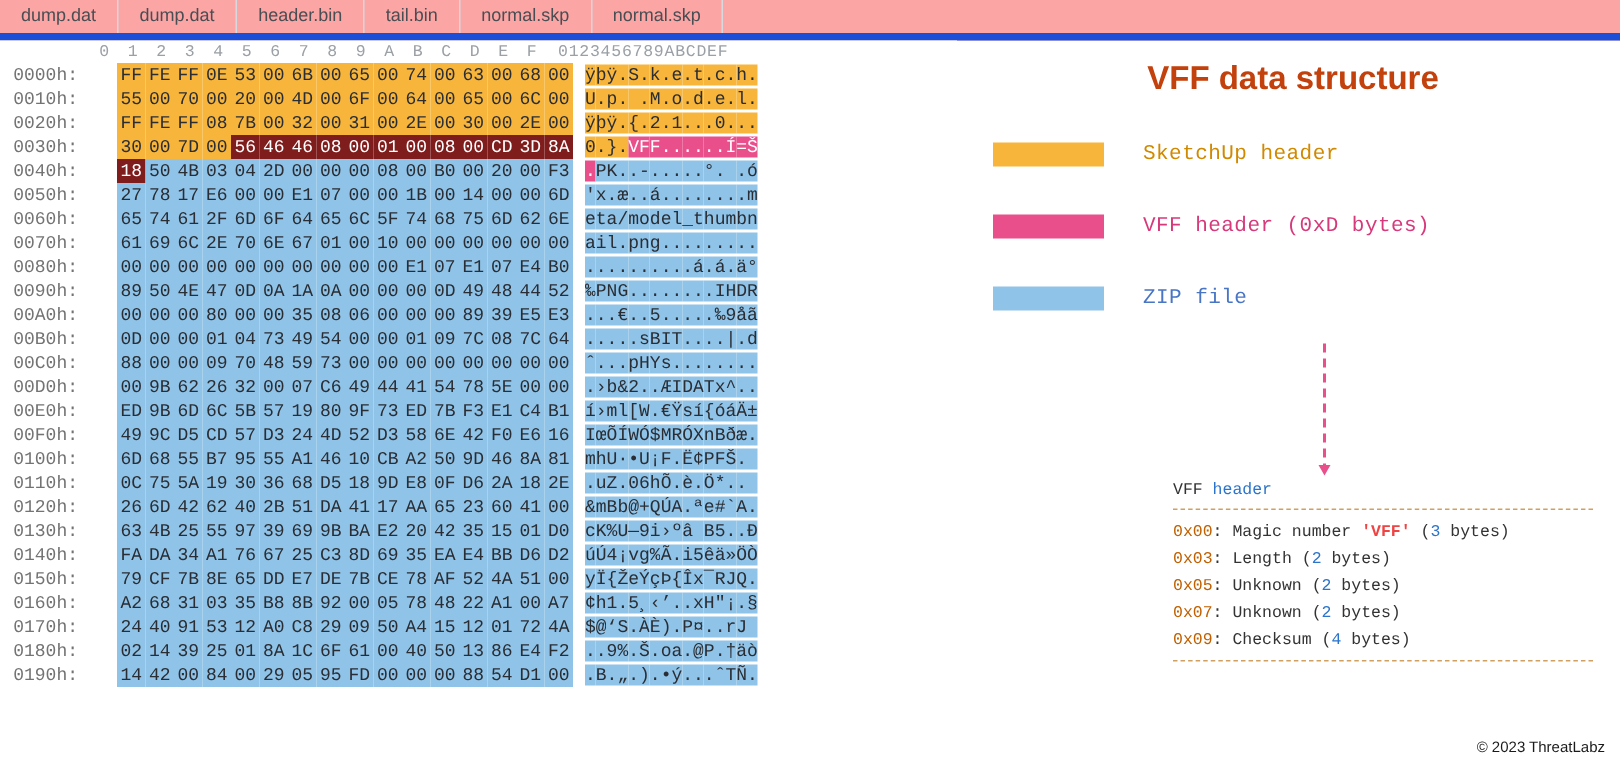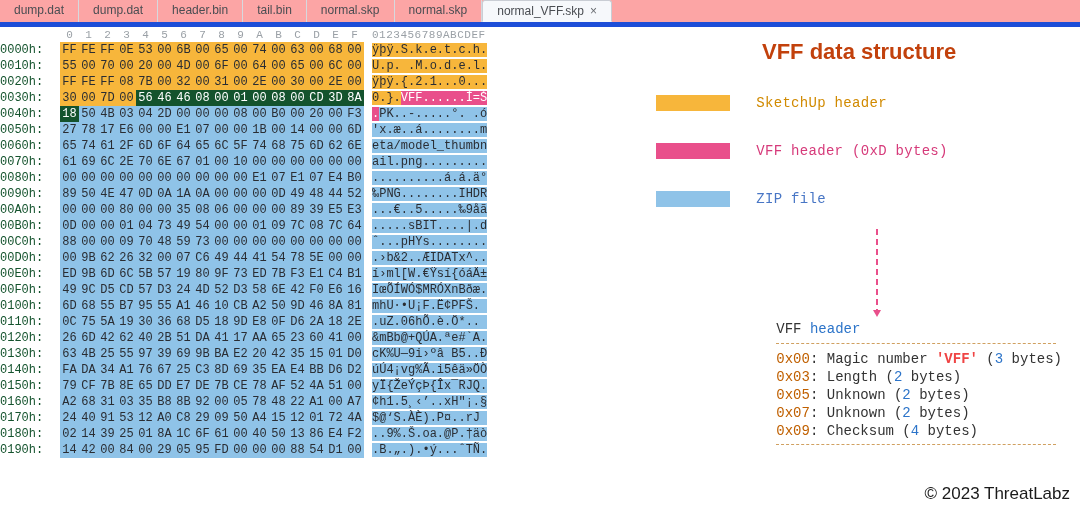--- a/index.html
+++ b/index.html
@@ -64,38 +64,38 @@
   .hex-header .byte-cols span { width: 19px; text-align: center; }
   .hex-header .ascii-header { margin-left: 8px; letter-spacing: 0.5px; }
   .hex-rows { display: flex; flex-direction: column; }
   .hex-row {
     display: flex;
     line-height: 16px;
     height: 16px;
   }
   .offset {
     width: 52px;
-    text-align: left;
-    padding-right: 8px;
-    color: #14532d;
+    text-align: right;
+    padding-right: 26px;
+    color: #737373;
   }
   .bytes { display: flex; }
   .byte {
     width: 19px;
     text-align: center;
     color: #2a2d33;
   }
   .ascii {
     margin-left: 8px;
     white-space: pre;
     color: #2a2d33;
   }
   
   .hl-sketchup { background: #f7b63b; }
-  .hl-vff      { background: #14532d; color: #fff; }
+  .hl-vff      { background: #7f1d1d; color: #fff; }
   .hl-zip      { background: #8fc3e8; }
   .ascii span.hl-sketchup { background: #f7b63b; }
   .ascii span.hl-vff      { background: #e94f8b; color: #fff; }
   .ascii span.hl-zip      { background: #8fc3e8; }
 
   .right-pane {
     flex: 1;
     padding: 12px 18px 0 24px;
     font-family: "Consolas","Menlo","Courier New",monospace;
     font-size: 14px;
@@ -140,53 +140,52 @@
     bottom: -2px;
     left: -5px;
     width: 0; height: 0;
     border-left: 4px solid transparent;
     border-right: 4px solid transparent;
     border-top: 7px solid #e94f8b;
   }
   .vff-detail {
     margin-top: 6px;
     margin-left: 120px;
-    font-size: 14px;
+    font-size: 11px;
   }
   .vff-detail-title { margin-bottom: 6px; }
   .vff-detail-title .kw { color: #2c74c9; }
   .dash-sep {
     border-top: 1px dashed #d0a060;
     margin: 4px 0 6px 0;
     width: 280px;
   }
   .field-line { line-height: 18px; white-space: pre; }
   .addr { color: #c06000; }
   .num { color: #2c74c9; }
   .str { color: #ef4444; font-weight: bold; }
   .copyright {
     position: absolute;
     right: 10px;
     bottom: 6px;
     font-family: Arial, sans-serif;
-    font-size: 17px;
+    font-size: 10px;
     color: #1a1a1a;
   }
 </style>
 </head>
 <body>
 
 <div class="tabs" id="tabs">
     <div class="tab">dump.dat</div>
     <div class="tab">dump.dat</div>
     <div class="tab">header.bin</div>
     <div class="tab">tail.bin</div>
     <div class="tab">normal.skp</div>
     <div class="tab">normal.skp</div>
-    <div class="tab active">normal_VFF.skp<span class="tab-close">×</span></div>
   </div>
 
 <div class="main">
   <div class="hex-pane">
     <div class="hex-header">
       <div class="off-col"></div>
       <div class="byte-cols" id="byte-col-heads">
           <span>0</span>
           <span>1</span>
           <span>2</span>

